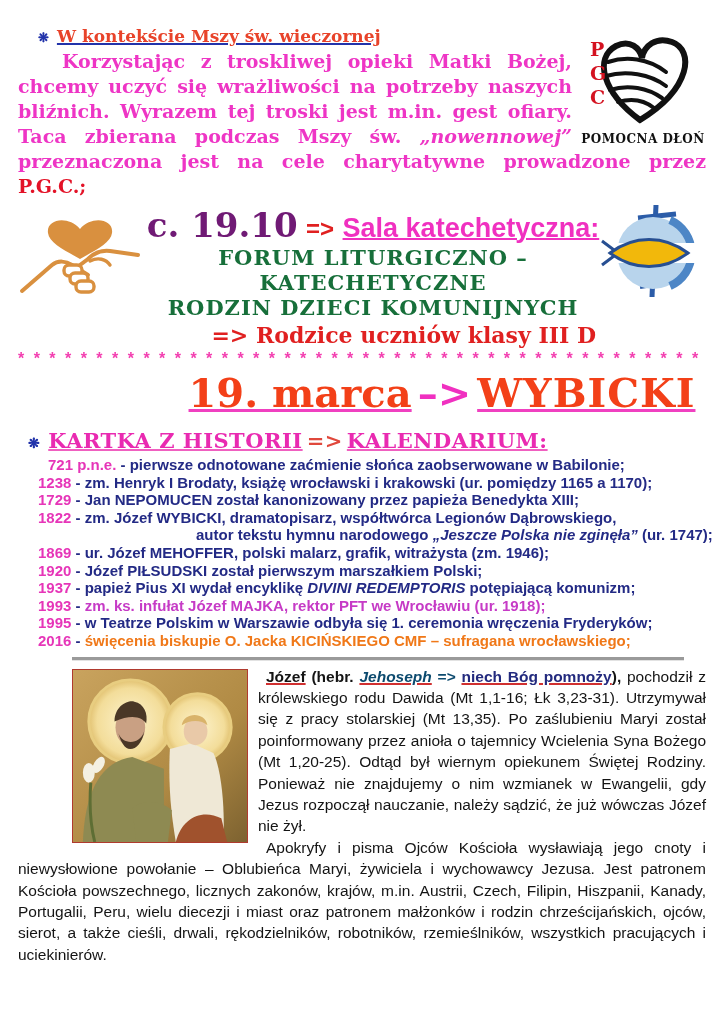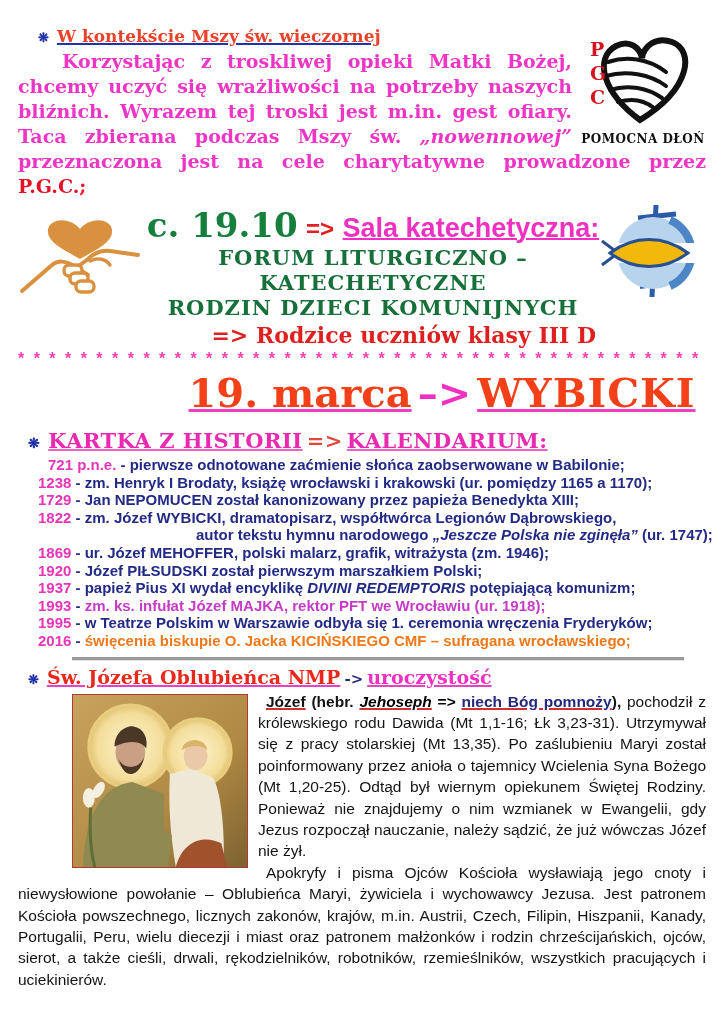--- a/index.html
+++ b/index.html
@@ -21,21 +21,21 @@
   .hline2 .txt{text-decoration:underline;text-decoration-color:#d42020;text-decoration-thickness:2px;}
   .hpara{font:bold 19px/25px "DejaVu Serif",serif;color:#ee35c5;text-align:justify;text-indent:44px;margin-top:3px;}
   .hpara .i{font-style:italic;}
   .hpara .red{color:#e31227;}
 
   
   .meeting{display:flex;align-items:flex-start;margin-top:4px;clear:both;}
   .hands-wrap{width:128px;flex:0 0 auto;}
   .meeting-center{flex:1;text-align:center;padding-top:2px;}
   .m-line1{white-space:nowrap;}
-  .m-time{font:bold 34px "DejaVu Serif",serif;color:#15803d;}
+  .m-time{font:bold 34px "DejaVu Serif",serif;color:#701a75;}
   .m-arr{font:bold 24px "Liberation Sans",sans-serif;color:#e02020;margin:0 4px;}
   .m-place{font:bold 27px "Liberation Sans",sans-serif;color:#f030c0;text-decoration:underline;text-decoration-color:#f030c0;text-decoration-thickness:2px;}
   .m-line2,.m-line3{font:bold 21px "DejaVu Serif",serif;color:#176f3a;letter-spacing:1px;line-height:25px;}
   .m-line4{font:bold 22px "DejaVu Serif",serif;color:#e02020;text-align:right;padding-right:4px;margin-top:2px;}
   .parish-wrap{width:106px;flex:0 0 auto;}
 
   
   .stars{color:#f33fb0;font:bold 16px "Liberation Sans",sans-serif;letter-spacing:2.5px;
     white-space:nowrap;overflow:hidden;text-align:center;margin-top:2px;}
 
@@ -67,21 +67,21 @@
   .saint-head .t1{color:#e8281c;text-decoration:underline;text-decoration-color:#f040c0;text-decoration-thickness:2px;}
   .saint-head .arr{color:#232a7e;font-size:15px;margin:0 4px;}
   .saint-head .t2{color:#f030c0;text-decoration:underline;text-decoration-color:#f040c0;text-decoration-thickness:2px;}
   .article{font:15.5px/21.4px "Liberation Sans",sans-serif;color:#141414;text-align:justify;}
   .article p{margin:0;text-indent:8px;}
   .joseph-img{float:left;width:176px;height:174px;margin:3px 10px 2px 54px;border:1px solid #b03a2e;box-sizing:border-box;}
   .article .b{font-weight:bold;}
   .article .i{font-style:italic;}
   .article .ured{text-decoration:underline;text-decoration-color:#d03030;text-decoration-thickness:2px;}
   .article .navy{color:#232a7e;}
-  .article .red{color:#000000;}
+  .article .red{color:#0c4a6e;}
 </style>
 </head>
 <body>
 
 <div class="page">
 
   <div class="header">
     <div class="pgc-logo">
       <svg width="122" height="104" viewBox="0 0 122 104">
         <path d="M58 92 C20 64 12 30 34 18 C48 11 58 20 60 30 C62 18 74 8 90 14 C112 22 110 60 58 92 Z" fill="none" stroke="#111" stroke-width="6"></path>
@@ -145,21 +145,20 @@
       <div class="hist-line "><span class="yr">1869</span><span> - ur. Józef MEHOFFER, polski malarz, grafik, witrażysta (zm. 1946);</span></div>
       <div class="hist-line "><span class="yr">1920</span><span> - Józef PIŁSUDSKI został pierwszym marszałkiem Polski;</span></div>
       <div class="hist-line "><span class="yr">1937</span><span> - papież Pius XI wydał encyklikę </span><span class="i">DIVINI REDEMPTORIS</span><span> potępiającą komunizm;</span></div>
       <div class="hist-line "><span class="yr">1993</span><span> - </span><span class="mag">zm. ks. infułat Józef MAJKA, rektor PFT we Wrocławiu (ur. 1918);</span></div>
       <div class="hist-line "><span class="yr">1995</span><span> - w Teatrze Polskim w Warszawie odbyła się 1. ceremonia wręczenia Fryderyków;</span></div>
       <div class="hist-line "><span class="yr">2016</span><span> - </span><span class="org">święcenia biskupie O. Jacka KICIŃSKIEGO CMF – sufragana wrocławskiego;</span></div>
     </div>
 
   <div class="divider"></div>
 
-  <div class="saint-head"><span class="bullet">❋</span><span class="t1">Św. Józefa Oblubieńca NMP</span><span class="arr">-&gt;</span><span class="t2">uroczystość</span></div>
 
   <div class="article">
     <svg class="joseph-img" viewBox="0 0 176 174">
       <defs>
         <linearGradient id="bgGrad" x1="0" y1="0" x2="1" y2="1">
           <stop offset="0" stop-color="#c9a35e"></stop>
             <stop offset="0.6" stop-color="#b08a44"></stop>
             <stop offset="1" stop-color="#7d6230"></stop>
         </linearGradient>
         <radialGradient id="halo1" cx="0.5" cy="0.5" r="0.5">

